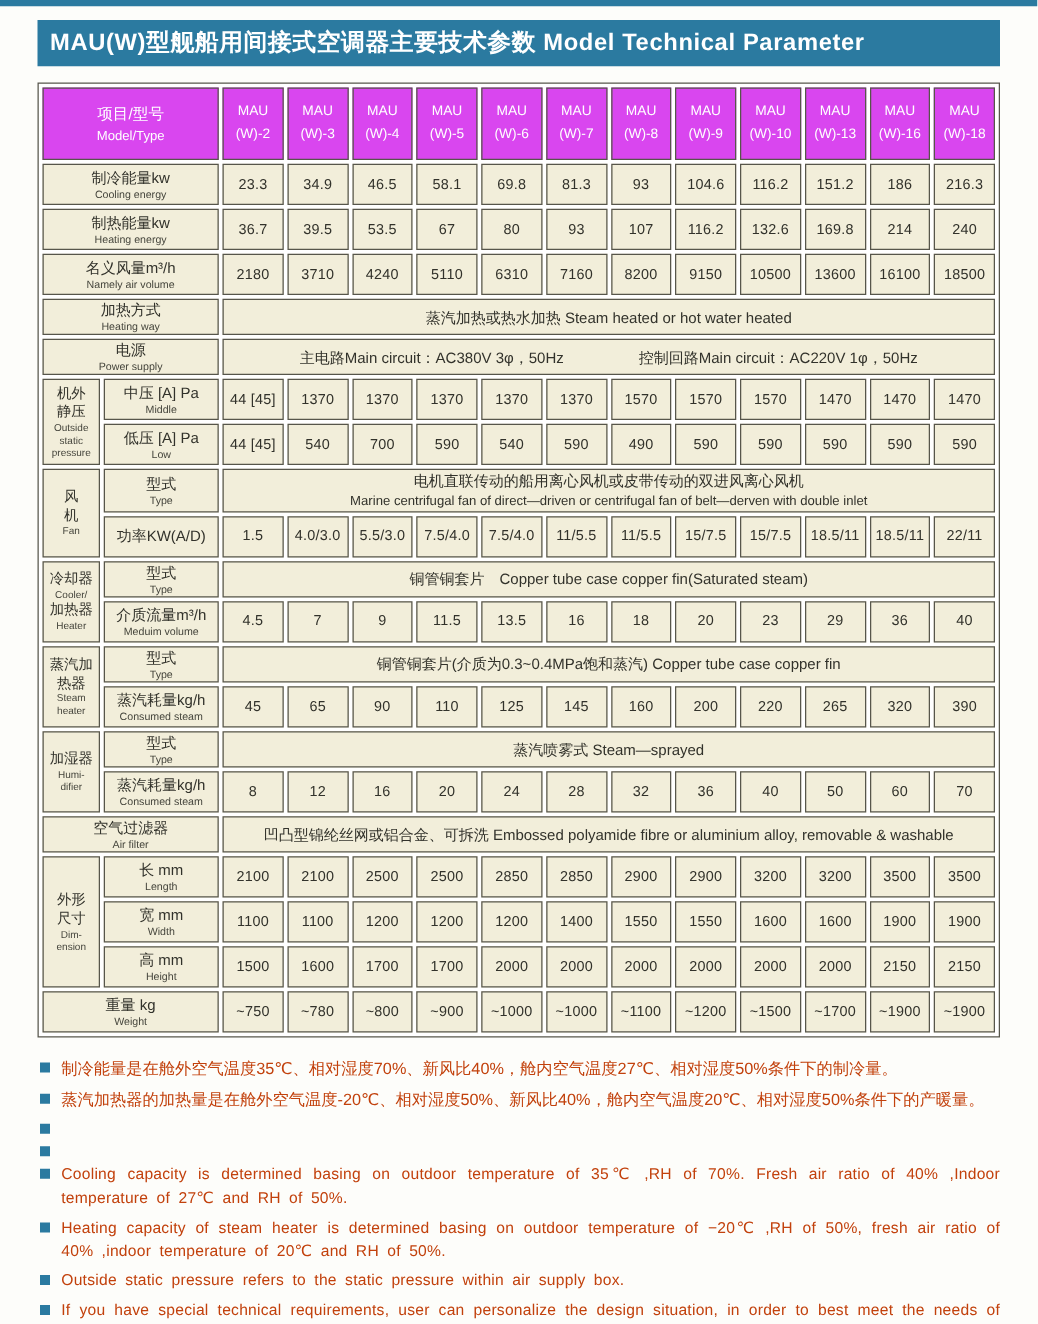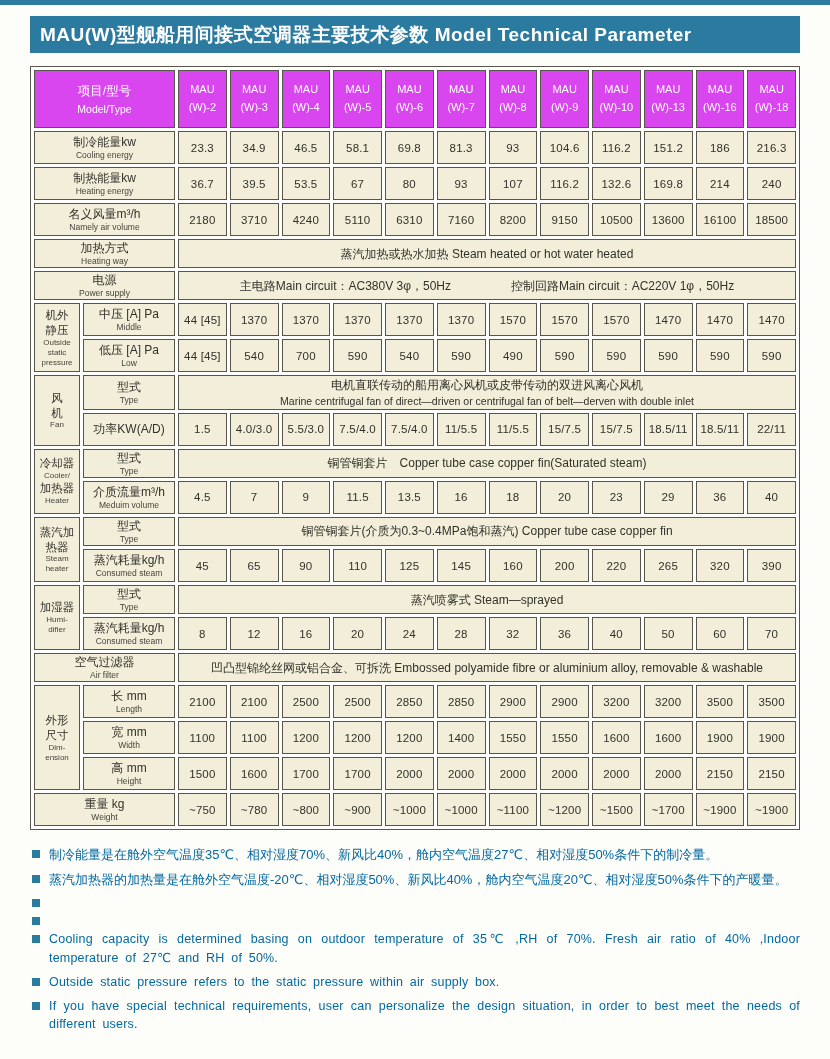--- a/index.html
+++ b/index.html
@@ -36,21 +36,21 @@
   td.group{padding:0;margin-left:28px;}
   td.group .cn{display:block;font-size:11.5px;line-height:1.3;}
   td.group .en{display:block;font-size:8px;color:#45453c;line-height:1.25;}
   td.span-cell{font-size:12px;padding:1px 14px;}
   td.span-cell div{line-height:1.35;}
   td.span-cell div + div{font-size:10.5px;}
   td.val{letter-spacing:0.2px;}
   .notes{list-style:none;margin:15px 0 0 0;padding:0 0 0 2px;}
   .notes li{display:flex;gap:9px;margin-bottom:5px;}
   .notes .bullet{width:8px;height:8px;background:#2b7aa0;flex:0 0 8px;margin-top:5px;}
-  .notes .note-text{font-size:13px;line-height:1.5;color:#0369a1;}
+  .notes .note-text{font-size:13px;line-height:1.5;color:#c2410c;}
   .notes li.en .note-text{font-size:12.5px;text-align:justify;letter-spacing:0.2px;word-spacing:3px;}
 </style>
 </head>
 <body>
 
 <div class="top-strip"></div>
 
 <div class="page-inner">
 
   <div class="title-bar">MAU(W)型舰船用间接式空调器主要技术参数 Model Technical Parameter</div>
@@ -443,20 +443,24 @@
       </li>
       <li class="cn">
         <span class="bullet"></span>
       </li>
       <li class="en">
         <span class="bullet"></span>
         <div class="note-text">Cooling capacity is determined basing on outdoor temperature of 35℃ ,RH of 70%. Fresh air ratio of 40% ,Indoor temperature of 27℃ and RH of 50%.</div>
       </li>
       <li class="en">
         <span class="bullet"></span>
+        <div class="note-text">Heating capacity of steam heater is determined basing on outdoor temperature of −20℃ ,RH of 50%, fresh air ratio of 40% ,indoor temperature of 20℃ and RH of 50%.</div>
+      </li>
+      <li class="en">
+        <span class="bullet"></span>
         <div class="note-text">Outside static pressure refers to the static pressure within air supply box.</div>
       </li>
       <li class="en">
         <span class="bullet"></span>
         <div class="note-text">If you have special technical requirements, user can personalize the design situation, in order to best meet the needs of different users.</div>
       </li>
     </ul>
 
 </div>
 

